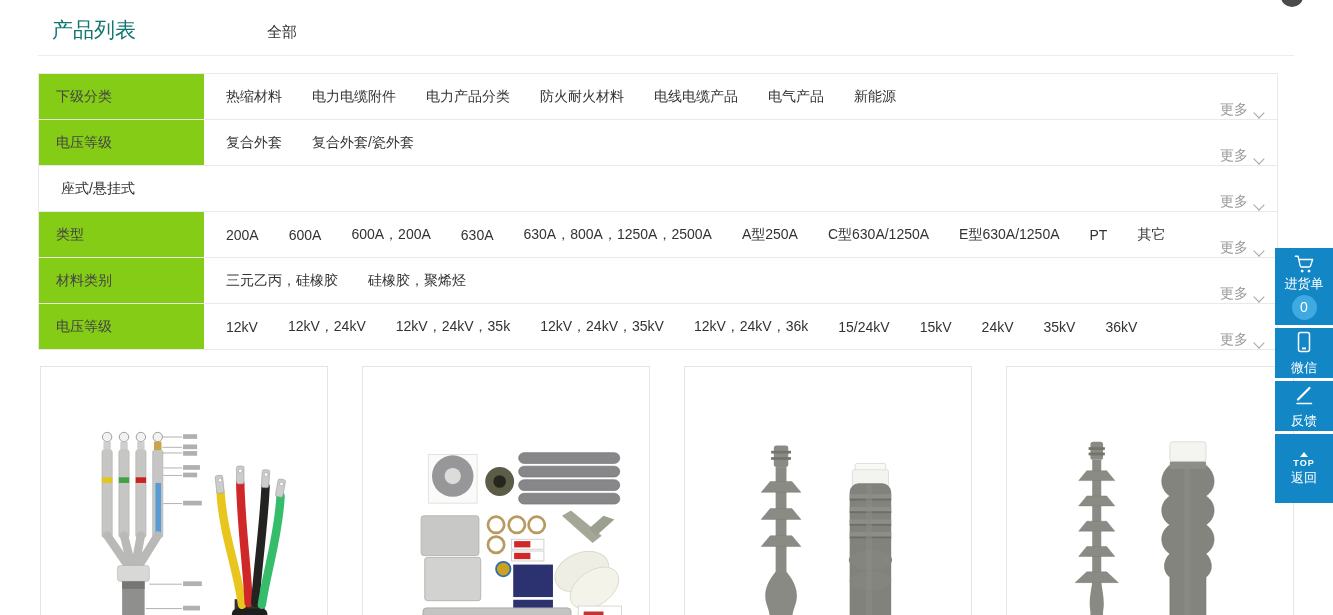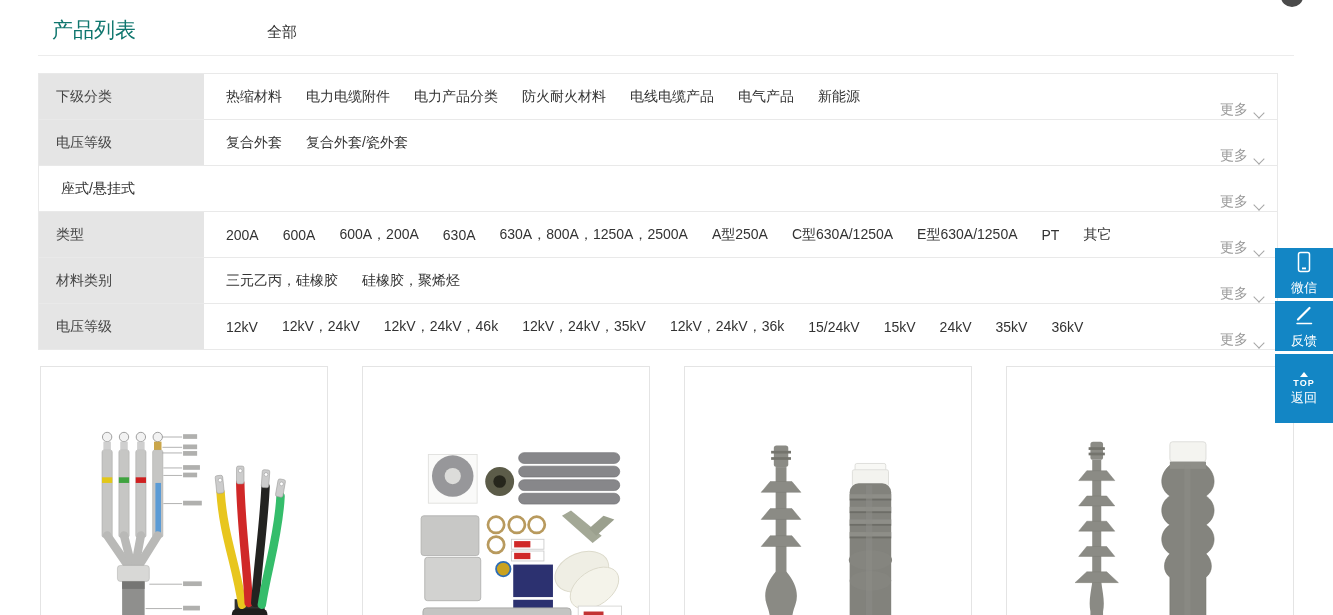--- a/index.html
+++ b/index.html
@@ -8,22 +8,22 @@
 
   
   .page-title{position:absolute;left:52px;top:16px;font-size:21px;color:#0f766e;}
   .tab-all{position:absolute;left:243px;top:23px;font-size:15px;color:#333;cursor:pointer;margin-left:24px;}
   .avatar{position:absolute;left:1281px;top:-13px;width:22px;height:20px;border-radius:50%;background:#4a4a4a;}
   .header-rule{position:absolute;left:38px;top:55px;width:1256px;height:1px;background:#ececec;}
 
   
   .filter-table{position:absolute;left:38px;top:73px;width:1240px;border:1px solid #e9e9e9;border-bottom:none;box-sizing:border-box;}
   .frow{position:relative;display:flex;align-items:stretch;height:45px;border-bottom:1px solid #e9e9e9;}
-  .flab{flex:0 0 165px;background:#e5e5e5;font-size:14px;color:#444;line-height:45px;padding-left:17px;box-sizing:border-box;}
-  .fopts{flex:1;display:flex;align-items:center;gap:24px;padding-left:22px;overflow:hidden;white-space:nowrap;}
+  .flab{flex:0 0 165px;background:#84cc16;font-size:14px;color:#444;line-height:45px;padding-left:17px;box-sizing:border-box;}
+  .fopts{flex:1;display:flex;align-items:center;gap:30px;padding-left:22px;overflow:hidden;white-space:nowrap;}
   .fopt{font-size:14px;color:#333;cursor:pointer;}
   .fmore{flex:0 0 auto;display:flex;align-items:flex-end;padding-right:14px;color:#999;font-size:14px;cursor:pointer;}
   .chev{display:inline-block;width:7px;height:7px;border-right:1px solid #a6a6a6;border-bottom:1px solid #a6a6a6;transform:rotate(45deg);margin-left:7px;position:relative;top:-2px;}
 
   
   .product-grid{position:absolute;left:40px;top:366px;display:flex;gap:34px;}
   .card{width:288px;height:320px;border:1px solid #e4e4e4;background:#fff;box-sizing:border-box;overflow:hidden;cursor:pointer;}
   .card svg{display:block;margin:50px auto 0;}
 
   
@@ -112,21 +112,21 @@
         <div class="fmore">
           <span>更多</span>
           <span class="chev"></span>
         </div>
       </div>
       <div class="frow">
         <div class="flab">电压等级</div>
         <div class="fopts">
           <span class="fopt">12kV</span>
           <span class="fopt">12kV，24kV</span>
-          <span class="fopt">12kV，24kV，46k</span>
+          <span class="fopt">12kV，24kV，35k</span>
           <span class="fopt">12kV，24kV，35kV</span>
           <span class="fopt">12kV，24kV，36k</span>
           <span class="fopt">15/24kV</span>
           <span class="fopt">15kV</span>
           <span class="fopt">24kV</span>
           <span class="fopt">35kV</span>
           <span class="fopt">36kV</span>
         </div>
         <div class="fmore">
           <span>更多</span>
@@ -318,20 +318,29 @@
           <path d="M166,40 C154,50 154,66 166,74 C154,82 154,98 166,106 C154,114 154,130 166,138 C158,146 158,158 166,164 L166,250 L206,250 L206,164 C214,158 214,146 206,138 C218,130 218,114 206,106 C218,98 218,82 206,74 C218,66 218,50 206,40 Z" fill="#84847e" stroke="#6f6f69" stroke-width="0.6"></path>
           <rect x="166" y="36" width="40" height="8" fill="#8e8e88"></rect>
           <rect x="182" y="40" width="7" height="210" fill="#8e8e88" opacity="0.5"></rect>
         </g>
       </svg>
     </div>
 
   </div>
 
   <div class="float-bar">
+    <div class="fbtn fbtn-cart">
+      <svg width="22" height="20" viewBox="0 0 24 22">
+        <path d="M2.5 2.5 h3 l2.3 10.5 a1.7 1.7 0 0 0 1.7 1.3 h8 a1.7 1.7 0 0 0 1.6-1.2 L21.5 6 H6.3" fill="none" stroke="#fff" stroke-width="1.5" stroke-linecap="round" stroke-linejoin="round"></path>
+        <circle cx="10" cy="18.8" r="1.6" fill="#fff"></circle>
+          <circle cx="17.5" cy="18.8" r="1.6" fill="#fff"></circle>
+      </svg>
+      <div class="flabel">进货单</div>
+      <div class="badge">0</div>
+    </div>
     <div class="fbtn fbtn-mid">
       <svg width="20" height="22" viewBox="0 0 20 22">
         <rect x="4.5" y="1.5" width="11" height="19" rx="2" fill="none" stroke="#fff" stroke-width="1.5"></rect>
         <rect x="8" y="16.5" width="4" height="1.8" fill="#fff"></rect>
       </svg>
       <div class="flabel">微信</div>
     </div>
     <div class="fbtn fbtn-mid">
       <svg width="22" height="22" viewBox="0 0 22 22">
         <line x1="5" y1="15.5" x2="16.5" y2="4" stroke="#fff" stroke-width="2.2" stroke-linecap="round"></line>

